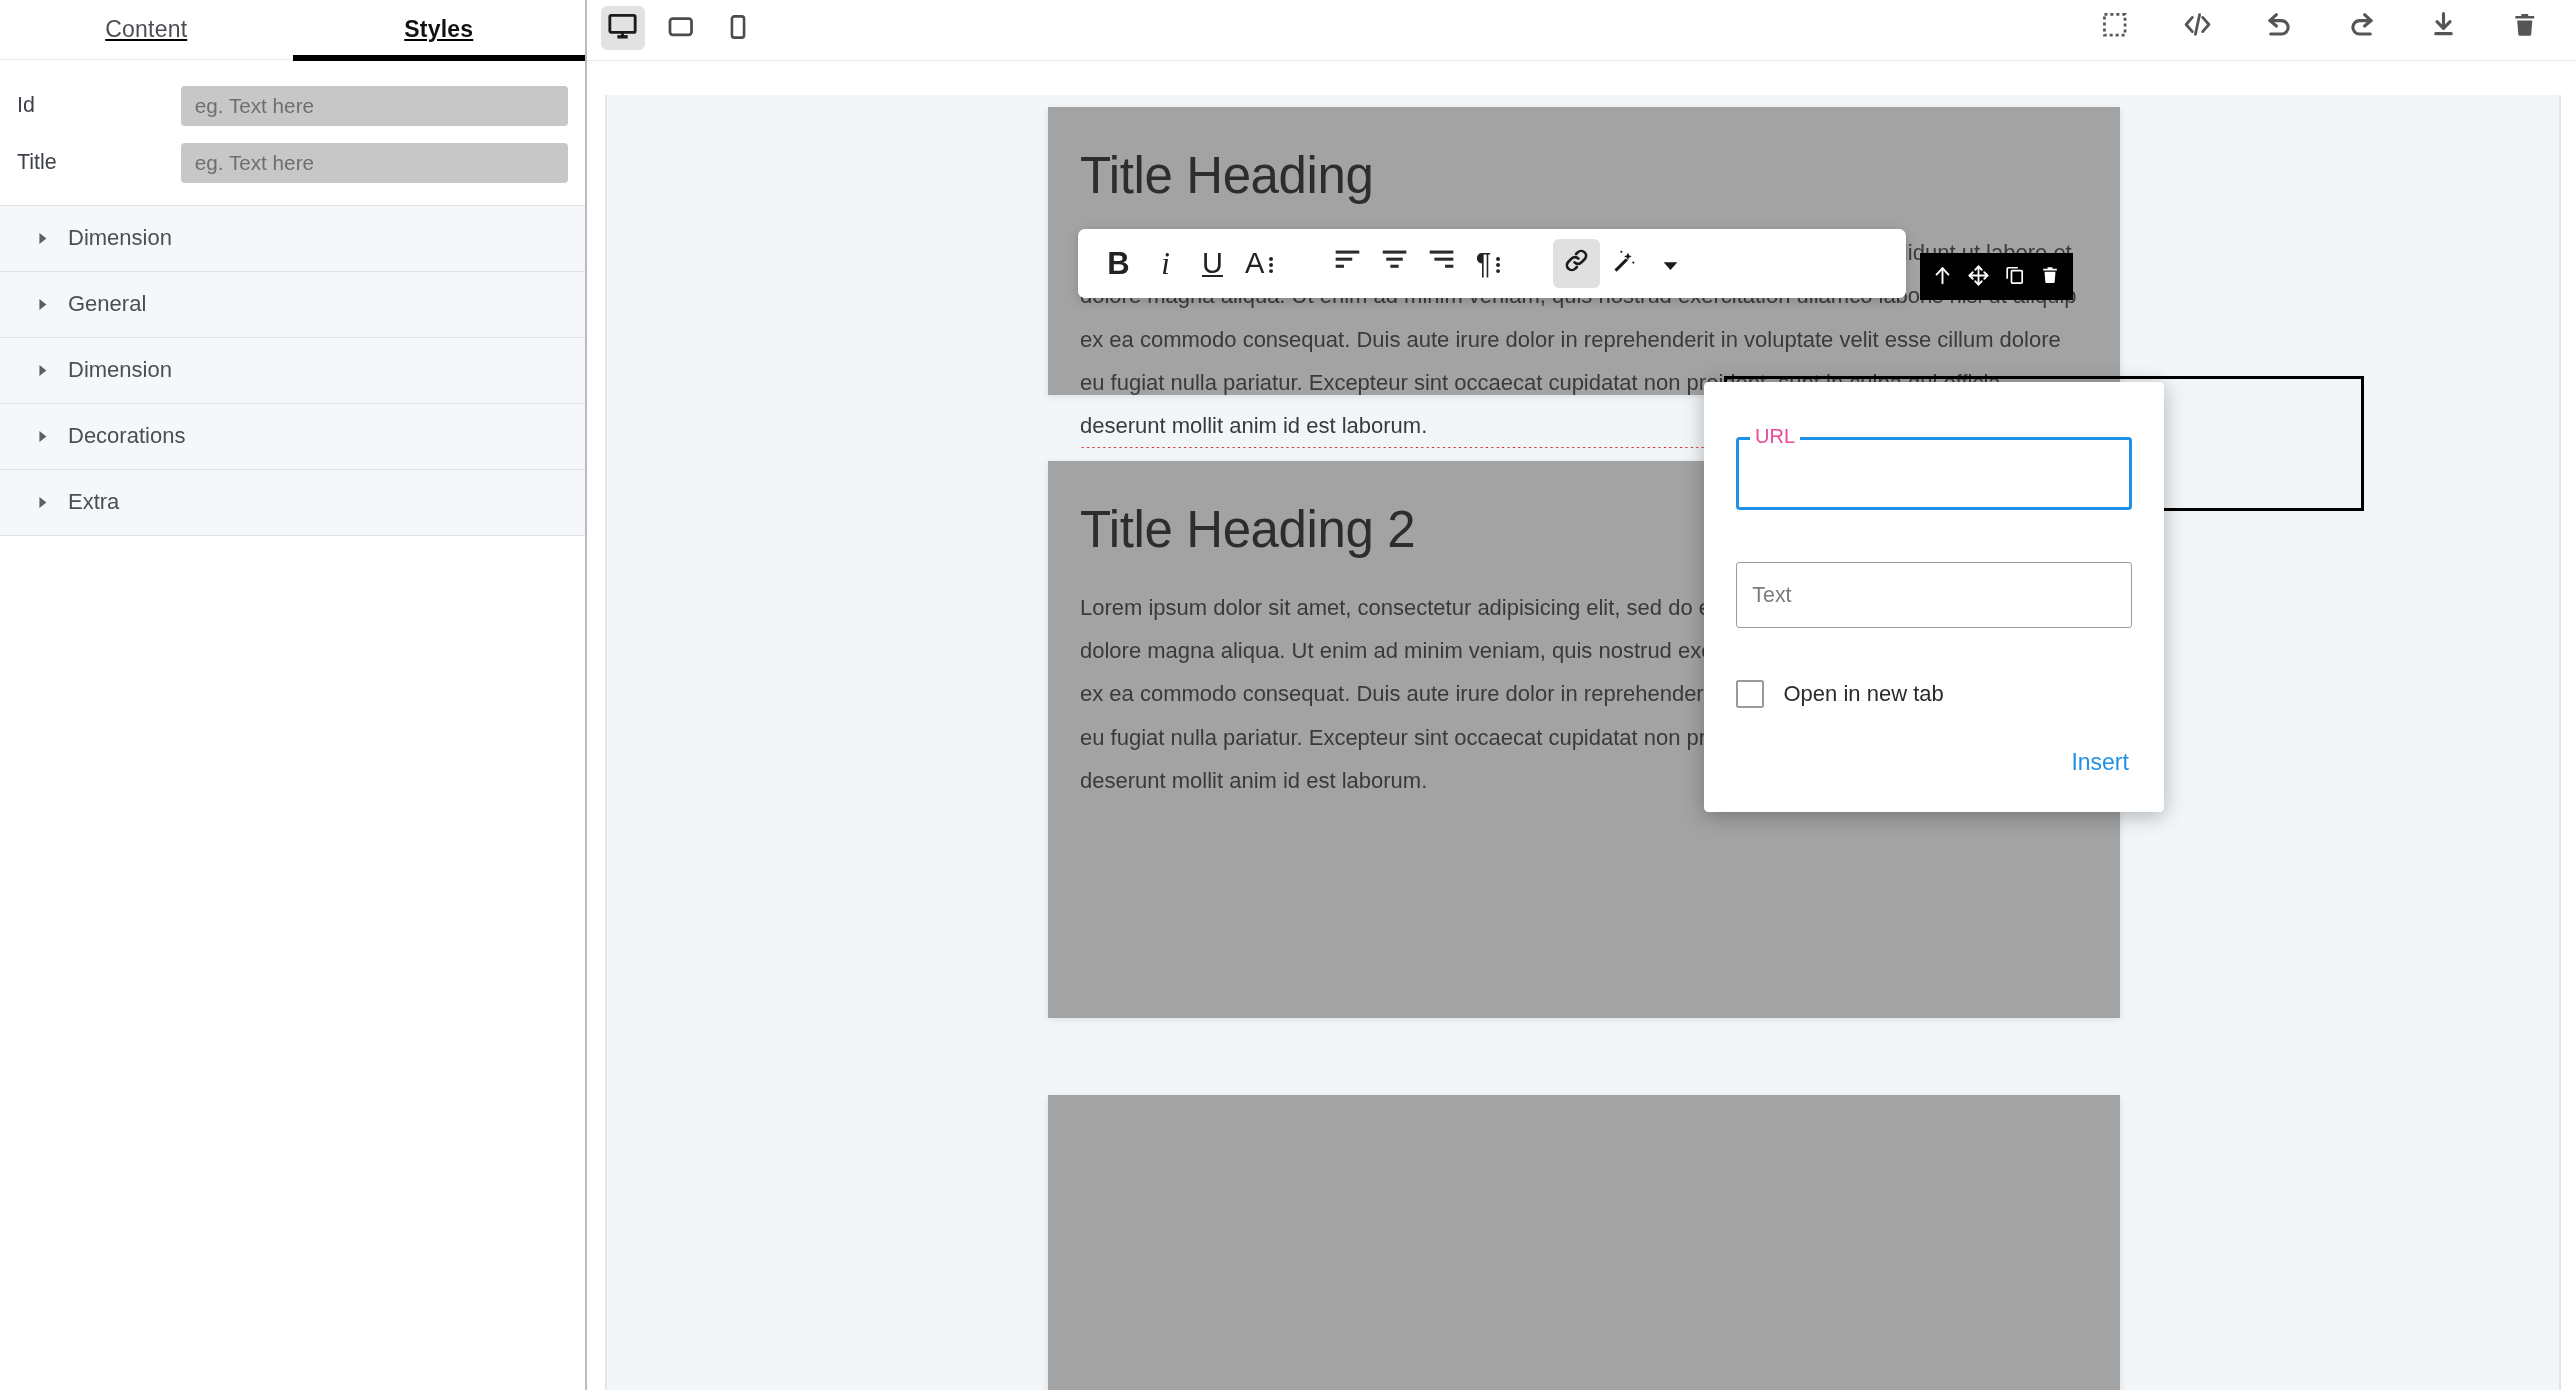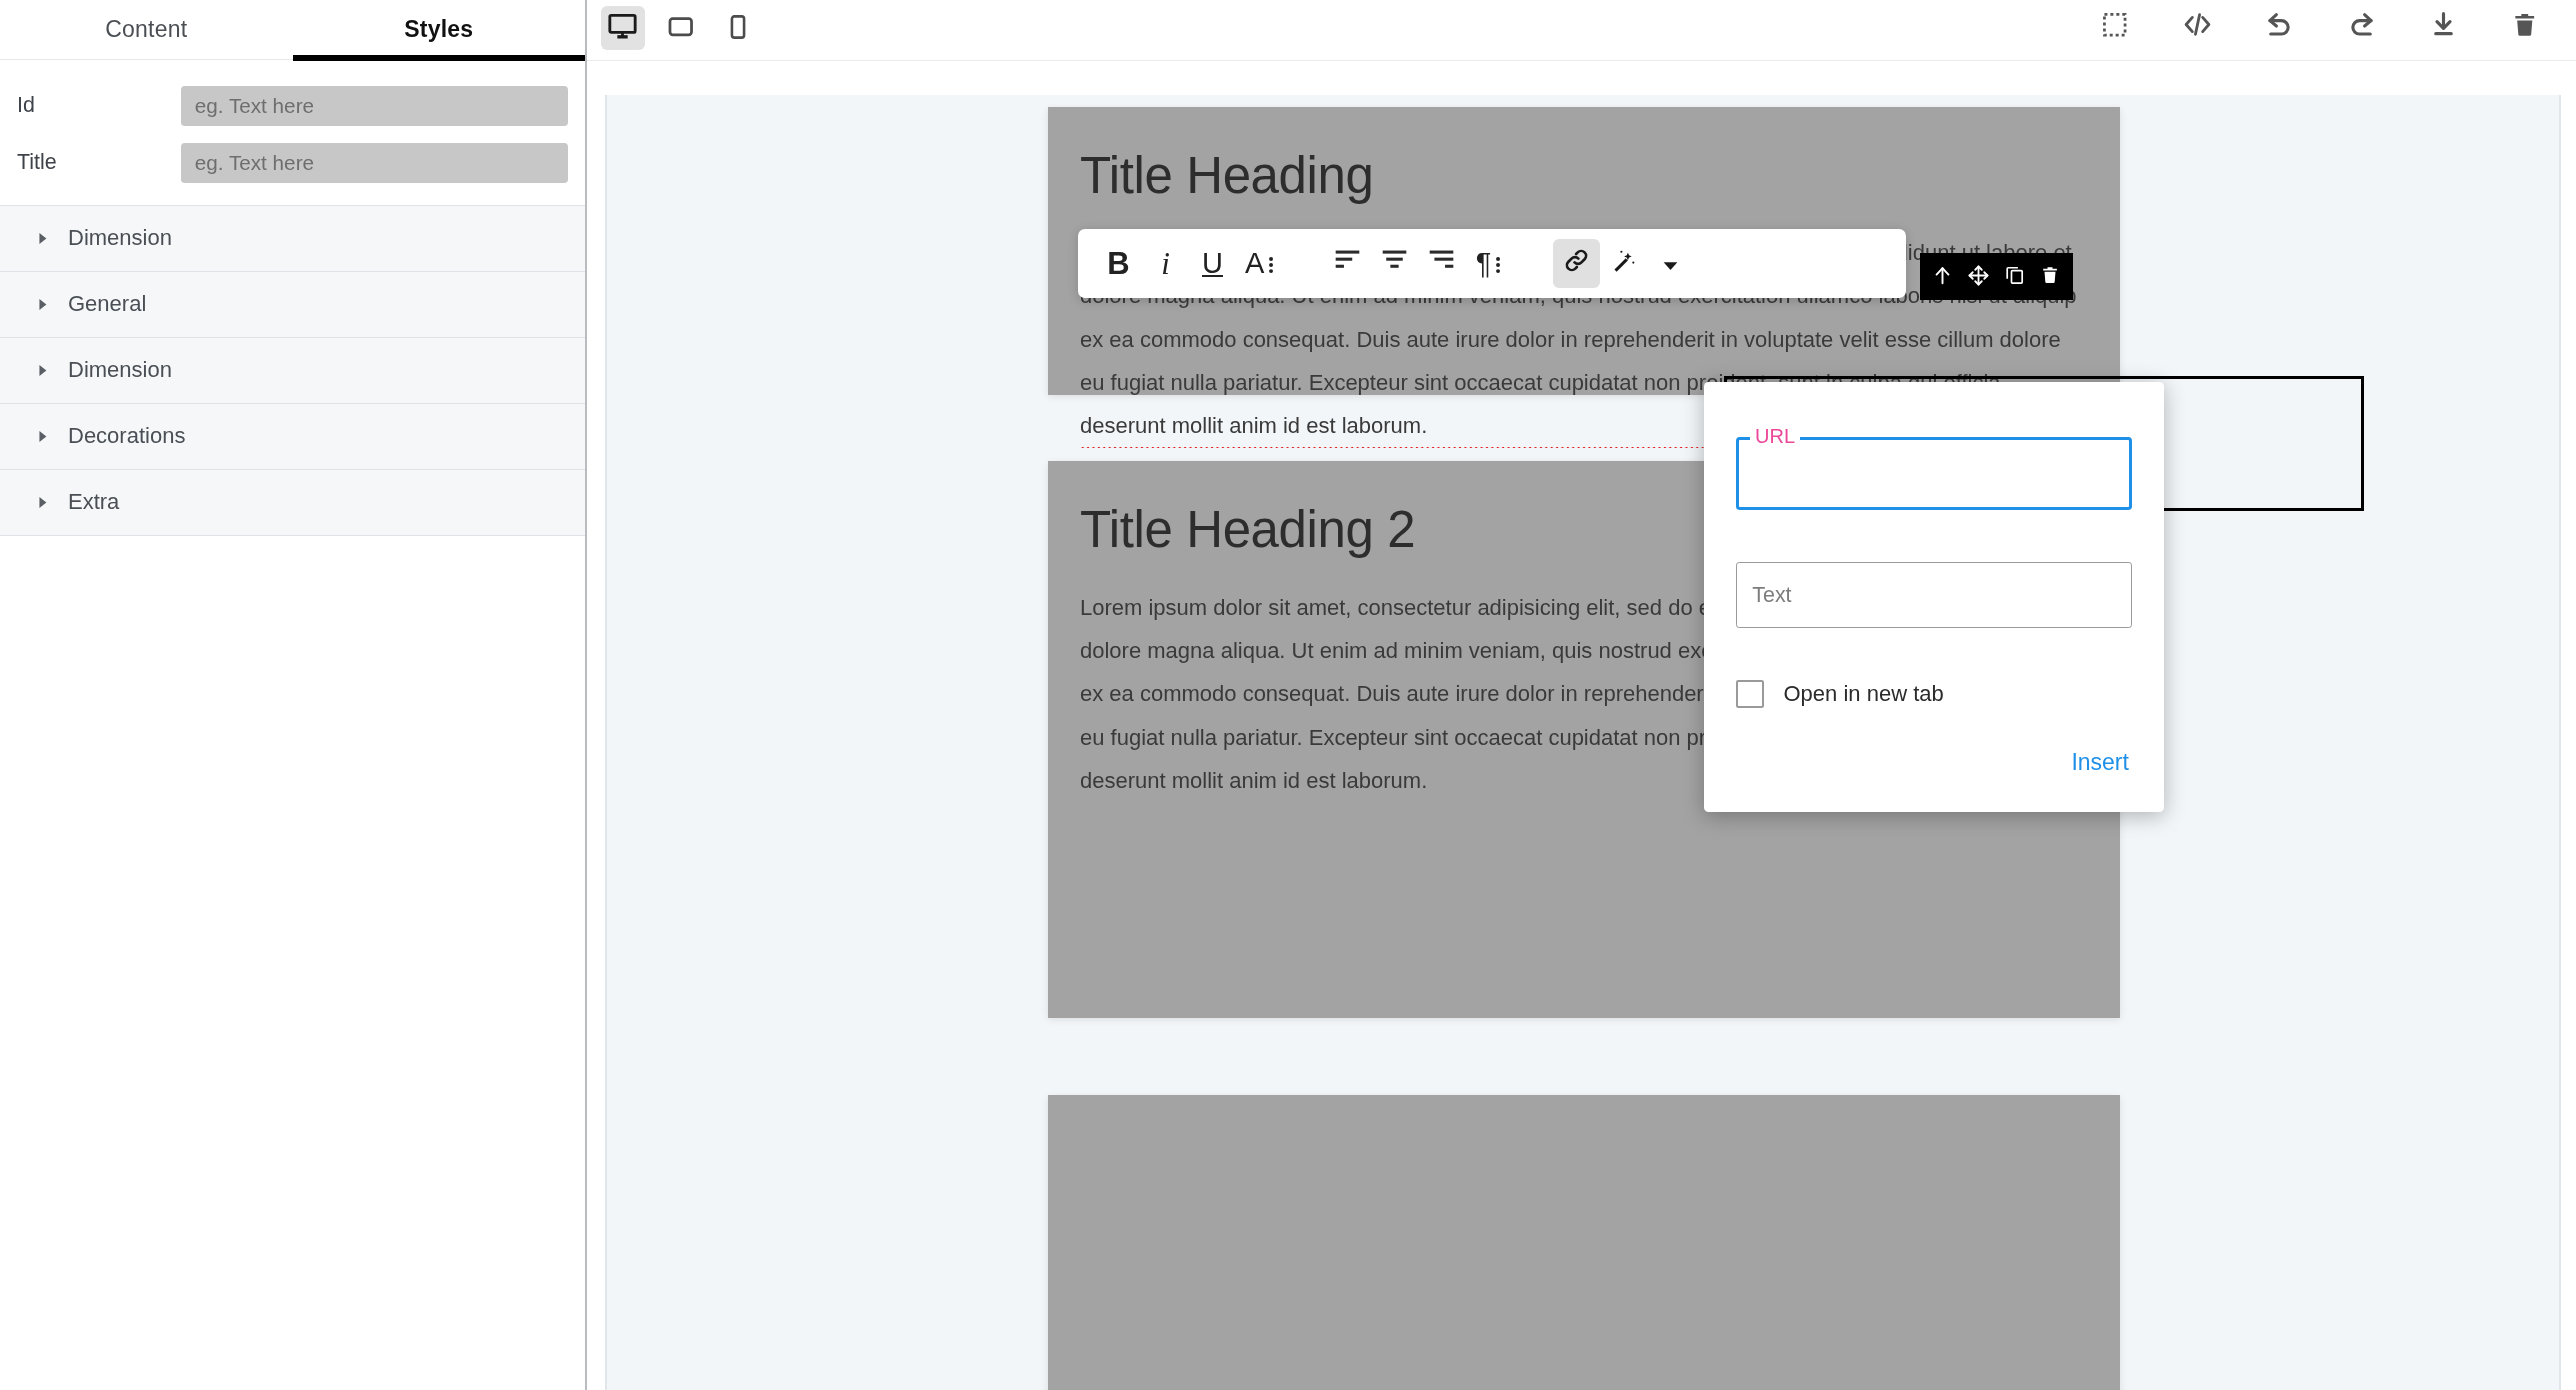--- a/index.html
+++ b/index.html
@@ -16,20 +16,21 @@
     position: absolute; left: 0; top: 0;
     width: 587px; height: 1390px;
     background: #ffffff;
     border-right: 2.3px solid #b9bcc0;
   }
   .tabbar {
     position: relative;
     height: 60px;
     display: flex;
     border-bottom: 1.5px solid #e6e8ea;
+    text-decoration: underline;
   }
   .tab {
     flex: 1 1 50%;
     display: flex; align-items: center; justify-content: center;
     font-size: 23px;
     color: #4b4f54;
     letter-spacing: 0.2px;
     cursor: pointer;
     position: relative;
     user-select: none;

